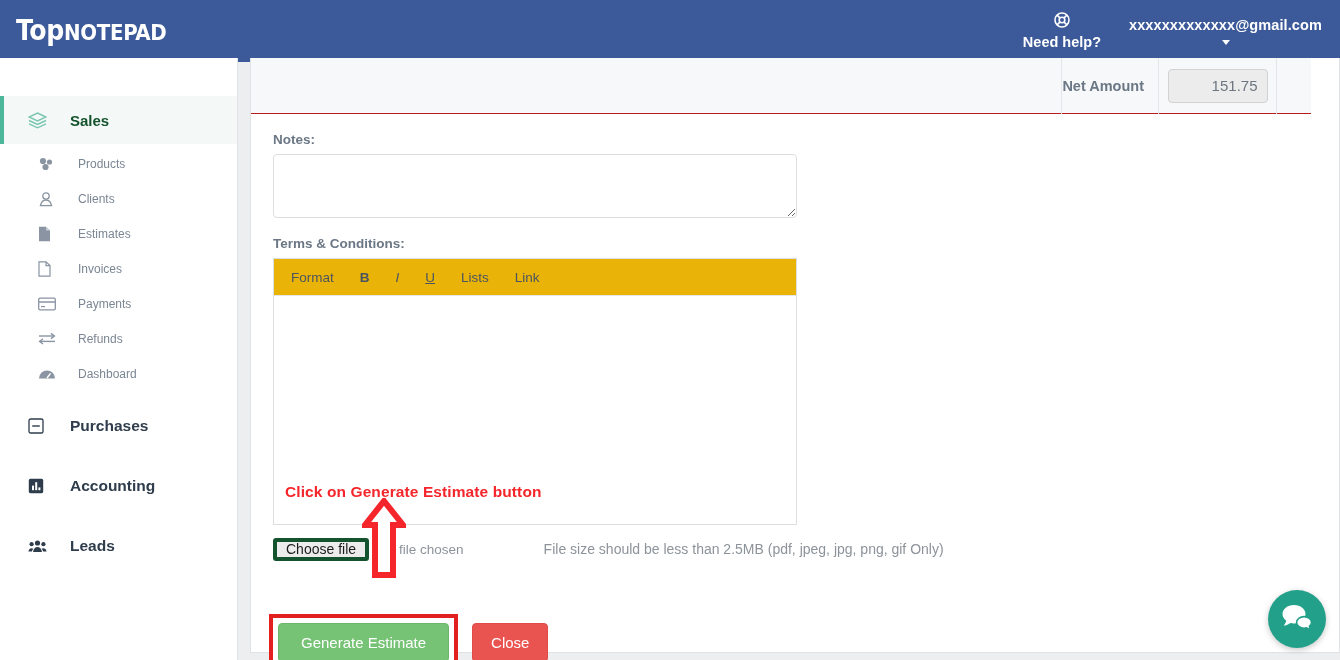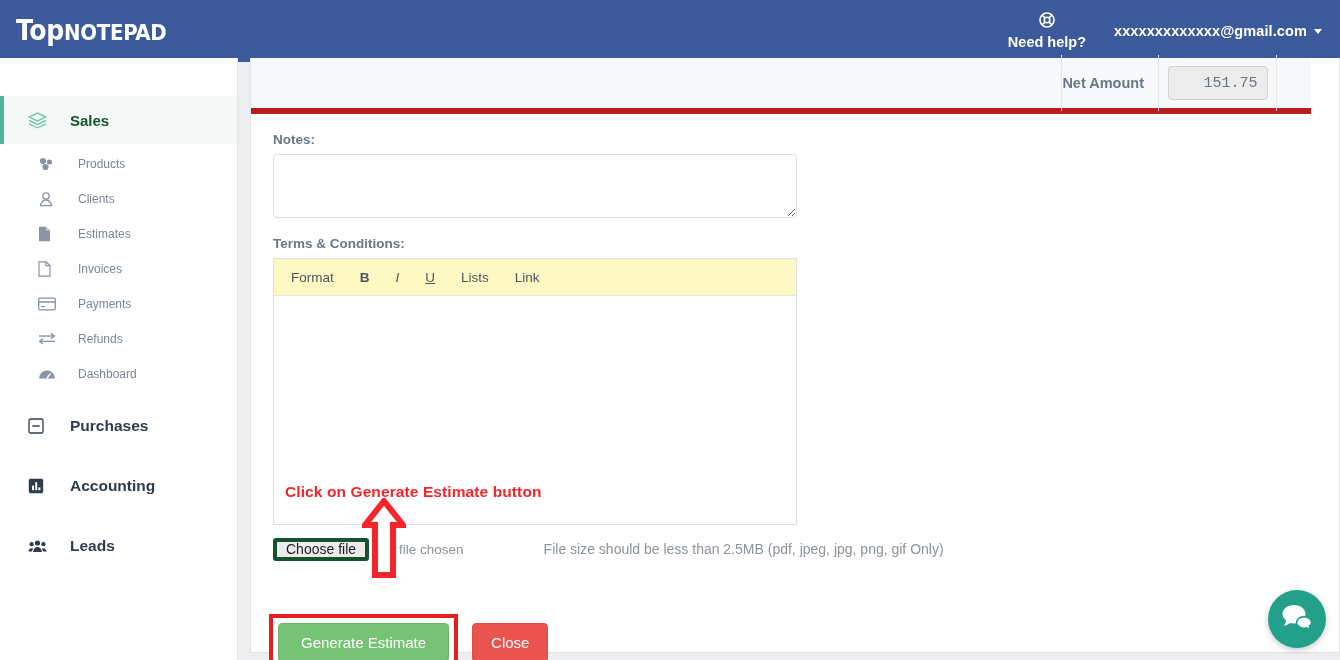--- a/index.html
+++ b/index.html
@@ -28,20 +28,21 @@
   .hdr-right { display: flex; align-items: center; gap: 28px; }
   .need-help {
     display: flex; align-items: center; gap: 6px;
     color: #ffffff; font-size: 14.5px; font-weight: bold; cursor: pointer; flex-direction: column;
   }
   .lifebuoy { width: 16px; height: 16px; display: block; }
   .user-email {
     color: #ffffff; font-size: 14.5px; font-weight: bold;
     display: flex; align-items: center; gap: 7px; cursor: pointer;
     letter-spacing: 0.1px;
+    flex-direction: column;
   }
   .caret {
     width: 0; height: 0; border-left: 4.5px solid transparent;
     border-right: 4.5px solid transparent; border-top: 5px solid #ffffff;
     display: inline-block;
   }
 
   
   .sidebar {
     position: absolute; top: 58px; left: 0; width: 238px; height: 602px;
@@ -70,50 +71,50 @@
   .nav-sub .nav-item { height: 35px; font-size: 12px; padding-left: 38px; }
   .nav-sub .nav-item .lbl { padding-left: 14px; }
   .nav-gap { height: 10px; }
 
   
   .content {
     position: absolute; top: 58px; left: 250px; width: 1090px; height: 595px;
     background: #ffffff; border: 1px solid #dfe3e6; border-top: none;
   }
   .net-row {
-    display: flex; background: #f6f8fa; border-bottom: 6px solid #b91c1c;
+    display: flex; background: #f6f8fa; border-bottom: 1px solid #b91c1c;
     height: 56px; align-items: center; width: 1060px;
   }
   .net-spacer { flex: 1 1 auto; border-right: 1px solid #e3e7ea; height: 56px; }
   .net-label {
     font-size: 14.5px; font-weight: bold; color: #6b7785;
     padding: 0 14px 0 0; height: 56px; display: flex; align-items: center;
     border-right: 1px solid #e3e7ea;
   }
   .net-input-cell {
     width: 118px; height: 56px; display: flex; align-items: center;
     justify-content: center; border-right: 1px solid #e3e7ea;
   }
   .net-input {
     width: 100px; height: 34px; background: #ececec; border: 1px solid #d2d2d2;
     border-radius: 4px; text-align: right; padding-right: 9px;
-    font-size: 15px; color: #6d7680; font-family: Liberation Mono, monospace;
+    font-size: 15px; color: #6d7680; font-family: Liberation Sans, sans-serif;
   }
   .net-tail { width: 34px; height: 56px; }
 
   .form-area { padding: 18px 0 0 22px; position: relative; }
   .field-label {
     font-size: 13.5px; font-weight: bold; color: #6b7785; margin-bottom: 7px;
   }
   .notes-box {
     width: 524px; height: 64px; border: 1px solid #dcdfe2; border-radius: 4px;
     background: #ffffff; margin-bottom: 14px;
   }
   .editor {
-    width: 524px; border: 1px solid #dcdfe2; background: #fef9c3;
+    width: 524px; border: 1px solid #dcdfe2; background: #eab308;
     margin-bottom: 0;
   }
   .editor-toolbar {
     height: 37px; border-bottom: 1px solid #e4e7ea; display: flex;
     align-items: center; padding-left: 17px; gap: 26px;
   }
   .tb-item {
     font-size: 13.5px; color: #4b5560; cursor: pointer;
     font-family: "Liberation Sans", sans-serif;
   }

